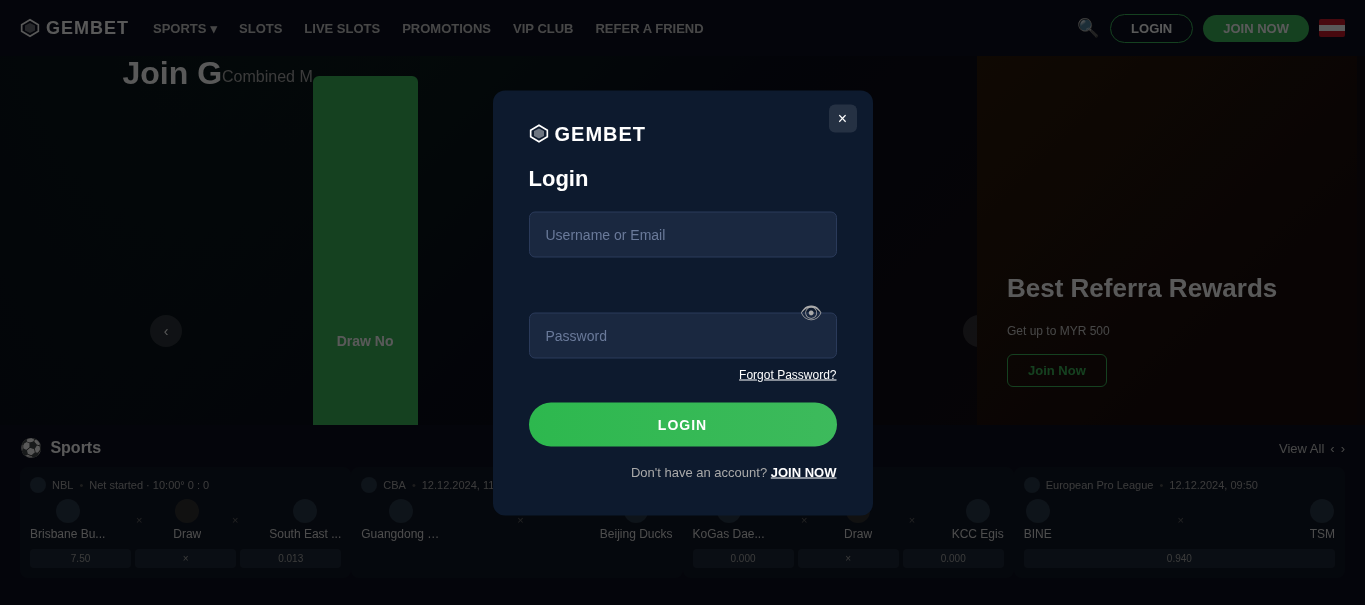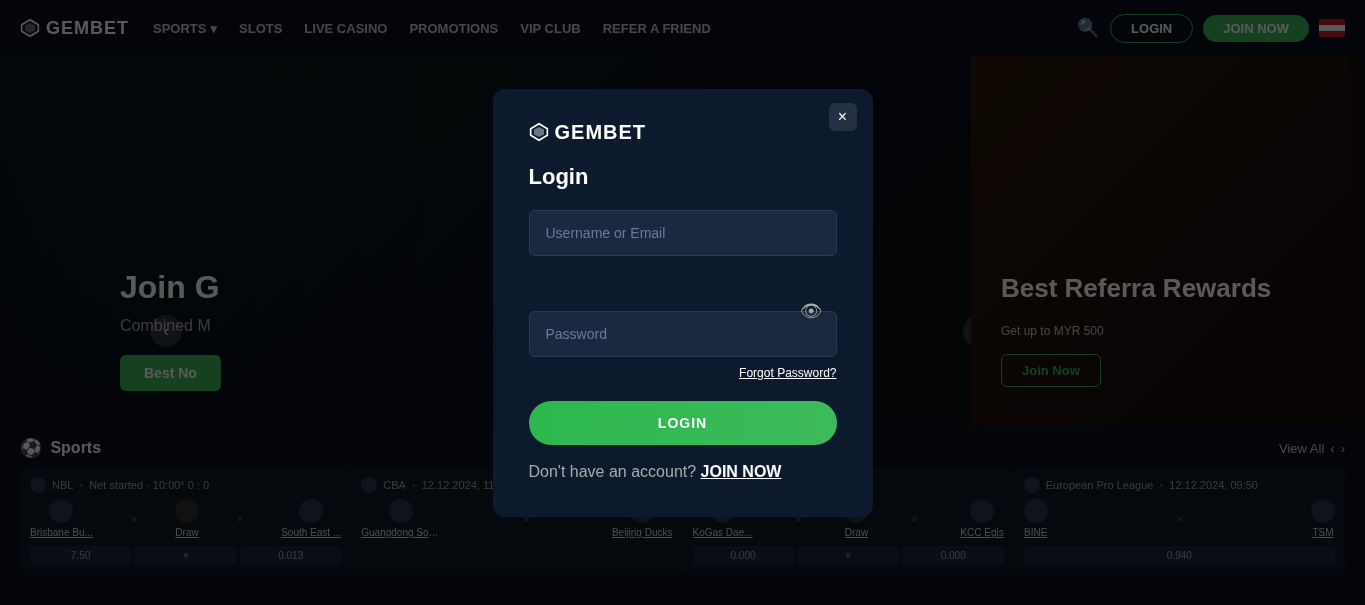--- a/index.html
+++ b/index.html
@@ -95,21 +95,21 @@
       align-items: center;
       overflow: hidden;
     }
     .hero-left {
       position: absolute;
       left: 0;
       width: 420px;
       height: 100%;
       background: linear-gradient(to right, rgba(10,14,26,0.8), rgba(10,14,26,0.3));
       display: flex;
-      flex-direction: column;
+      flex-direction: row;
       justify-content: center;
       padding-left: 120px;
     }
     .hero-title {
       color: #fff;
       font-size: 32px;
       font-weight: 900;
       line-height: 1.1;
     }
     .hero-sub { color: #aaa; font-size: 16px; margin-top: 12px; }
@@ -120,21 +120,21 @@
       border: none;
       padding: 10px 24px;
       border-radius: 6px;
       font-size: 14px;
       font-weight: 700;
       cursor: pointer;
       width: fit-content;
     }
     .hero-right {
       position: absolute;
-      right: 14px;
+      right: 8px;
       width: 380px;
       height: 100%;
       background: linear-gradient(135deg, #2d1a0a 0%, #1a0d0d 60%);
       display: flex;
       flex-direction: column;
       justify-content: center;
       padding-left: 30px;
     }
     .hero-right-title { color: #fff; font-size: 26px; font-weight: 900; line-height: 1.1; }
     .hero-right-sub { color: #ccc; font-size: 12px; margin-top: 22px; }
@@ -196,21 +196,21 @@
       min-width: 0;
     }
     .sport-card-header {
       display: flex; align-items: center; gap: 6px;
       font-size: 11px; color: #aaa; margin-bottom: 6px;
     }
     .league-dot { width: 16px; height: 16px; border-radius: 50%; background: #2a3a4a; flex-shrink: 0; }
     .match-teams { display: flex; align-items: center; gap: 6px; justify-content: space-between; margin-top: 6px; }
     .team { display: flex; flex-direction: column; align-items: center; gap: 4px; }
     .team-icon { width: 24px; height: 24px; border-radius: 50%; background: #2a3a4a; flex-shrink: 0; }
-    .team-name { font-size: 10px; color: #ddd; text-align: left; white-space: nowrap; overflow: hidden; text-overflow: ellipsis; max-width: 80px; text-decoration: underline; }
+    .team-name { font-size: 12px; color: #ddd; text-align: left; white-space: nowrap; overflow: hidden; text-overflow: ellipsis; max-width: 80px; }
     .match-vs { color: #666; font-size: 11px; }
     .odds-row { display: flex; gap: 4px; margin-top: 8px; }
     .odd-btn {
       flex: 1; background: #1e2a3a; color: #aaa; font-size: 10px;
       border: none; border-radius: 4px; padding: 4px 2px; cursor: pointer; text-align: center;
     }
 
     
     .overlay {
       position: absolute;
@@ -307,22 +307,22 @@
       border: none;
       border-radius: 24px;
       padding: 14px;
       font-size: 14px;
       font-weight: 800;
       letter-spacing: 1px;
       cursor: pointer;
       margin-bottom: 18px;
     }
     .register-row {
-      text-align: left;
-      font-size: 16px;
+      text-align: right;
+      font-size: 13px;
       color: #aaa;
     }
     .register-row a {
       color: #fff;
       font-weight: 800;
       text-decoration: underline;
       cursor: pointer;
     }
 
     
@@ -345,38 +345,38 @@
       </svg>
     </span>
     <span>GEMBET</span>
   </div>
   <div class="nav-links">
     <span class="nav-link">
       <span>SPORTS</span>
       <span>▾</span>
     </span>
     <span class="nav-link">SLOTS</span>
-    <span class="nav-link">LIVE CASINO</span>
+    <span class="nav-link">LIVE SLOTS</span>
     <span class="nav-link">PROMOTIONS</span>
     <span class="nav-link">VIP CLUB</span>
     <span class="nav-link">REFER A FRIEND</span>
   </div>
   <div class="nav-actions">
     <span class="nav-search">🔍</span>
     <button class="btn-login">LOGIN</button>
     <button class="btn-join-nav">JOIN NOW</button>
     <div class="flag-icon"></div>
   </div>
 </nav>
 
 <div class="hero-bg">
   <div class="hero-left">
     <div class="hero-title">Join G</div>
     <div class="hero-sub">Combined M</div>
-    <button class="btn-join-hero">Best No</button>
+    <button class="btn-join-hero">Draw No</button>
   </div>
   <button class="carousel-btn left">‹</button>
   <button class="carousel-btn right">›</button>
   <div class="hero-right">
     <div class="hero-right-title">Best Referra Rewards</div>
     <div class="hero-right-sub">Get up to MYR 500</div>
     <button class="btn-join-right">Join Now</button>
   </div>
 </div>
 

